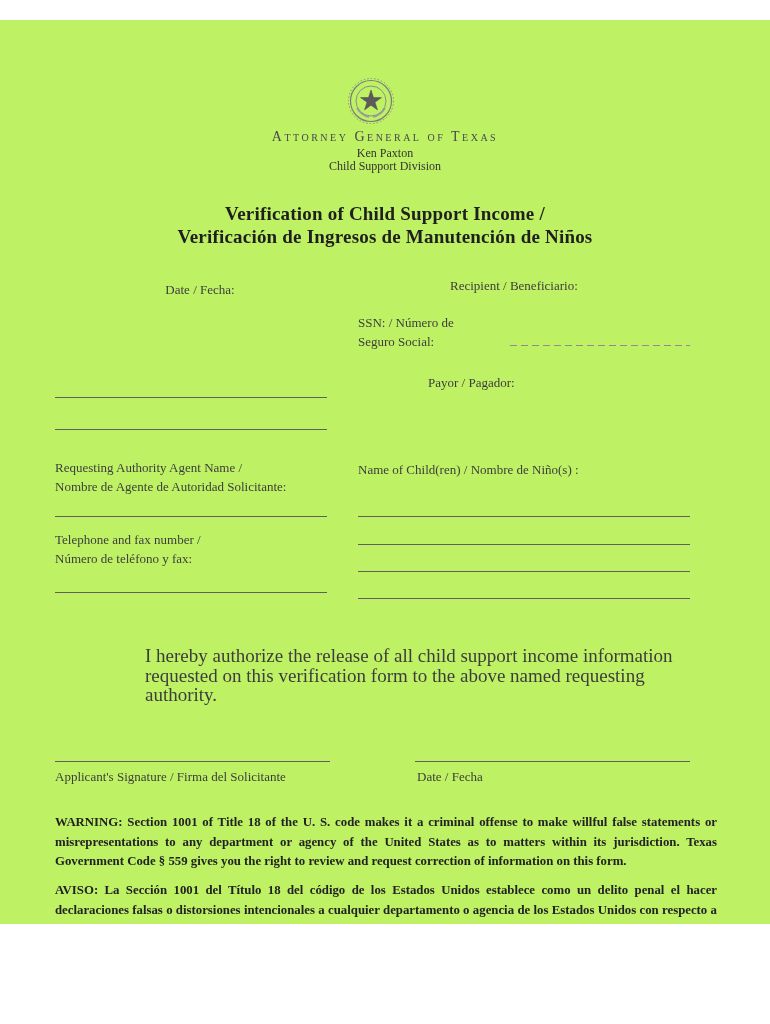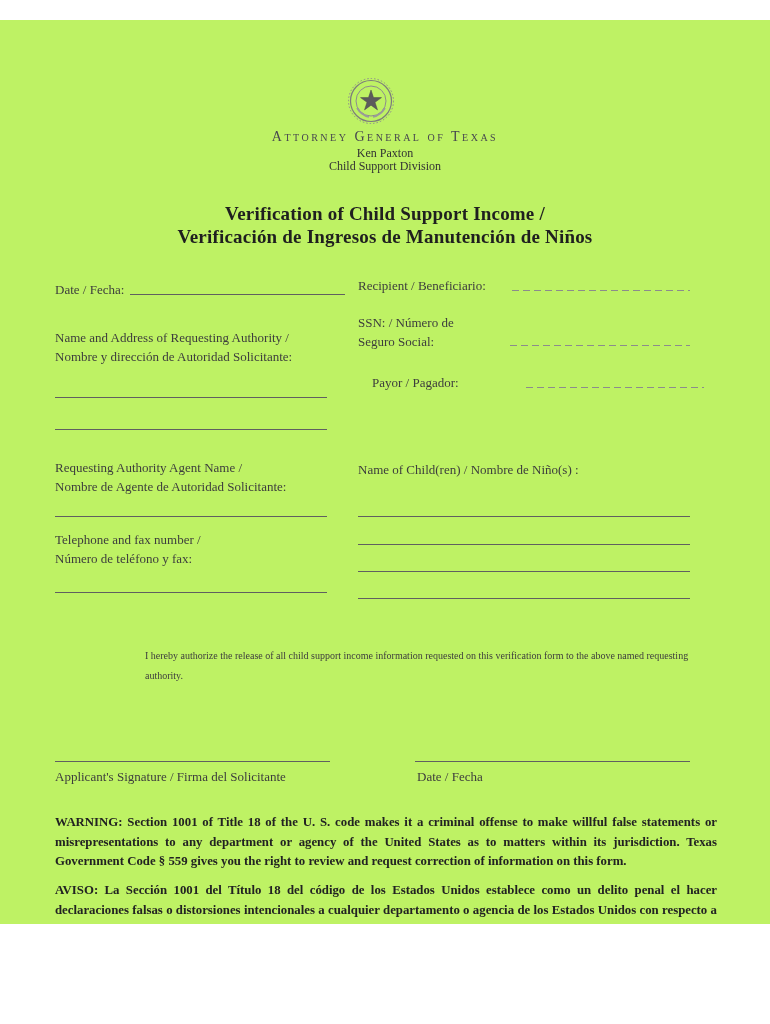--- a/index.html
+++ b/index.html
@@ -5,26 +5,26 @@
   * { margin:0; padding:0; box-sizing:border-box; }
   html,body { background:#ffffff; }
   body { font-family:"Liberation Serif", serif; }
   .page { position:relative; width:770px; height:904px; background:#bef264; overflow:hidden;margin-top:20px; }
   .abs { position:absolute; }
   .center { left:0; width:770px; text-align:center; }
   .agency { font-variant:small-caps; letter-spacing:2.5px; font-size:14px; color:#47474f; }
   .sans { font-family:Liberation Serif, serif; font-size:12px; color:#333333; line-height:14px; }
   .title { font-weight:bold; font-size:19px; color:#1f1f1f; line-height:23px; letter-spacing:0.2px; }
   .label { font-size:13px; color:#3d3d3d; line-height:19px; }
-  .row { display:flex; align-items:flex-end; }
+  .row { display:flex; align-items:center;flex-direction:column; }
   .solid { height:1px; background:#606060; }
   .dashed { height:1px; background:repeating-linear-gradient(to right,#8c8c8c 0 7px,transparent 7px 11px); }
   .row .grow { flex:1 1 auto; margin:0 0 4px 6px; }
   .fixed-label { width:148px; flex:0 0 148px; }
-  .auth { font-size:10px; color:#3d3d3d; line-height:19.5px; }
+  .auth { font-size:19px; color:#3d3d3d; line-height:19.5px; }
   .bold-note { font-weight:bold; font-size:12.8px; color:#222222; line-height:19.5px; text-align:justify; }
   .footer-note { font-size:11.5px; color:#3d3d3d; line-height:15px; }
   .scanbar { background:linear-gradient(to bottom,#a9adb0,#e2e4e5); }
 </style>
 </head>
 <body>
 
 <div class="page">
 
   <svg class="abs" style="left:347px; top:56px;" width="48" height="50" viewBox="0 0 48 50">
@@ -53,28 +53,24 @@
     <span class="label fixed-label">Recipient / Beneficiario:</span>
     <span class="dashed grow"></span>
   </div>
 
   <div class="abs label" style="left:358px; top:293px;">
     <div>SSN: / Número de</div>
     <div>Seguro Social:</div>
   </div>
   <div class="abs dashed" style="left:510px; top:325px; width:180px;"></div>
 
-  <div class="abs label" style="left:55px; top:308px;">
-    <div>Name and Address of Requesting Authority /</div>
-    <div>Nombre y dirección de Autoridad Solicitante:</div>
-  </div>
   <div class="abs solid" style="left:55px; top:377px; width:272px;"></div>
   <div class="abs solid" style="left:55px; top:409px; width:272px;"></div>
 
-  <div class="abs row" style="left:372px; top:353px; width:332px;">
+  <div class="abs row" style="left:336px; top:353px; width:332px;">
     <span class="label fixed-label">Payor / Pagador:</span>
     <span class="dashed grow"></span>
   </div>
 
   <div class="abs label" style="left:55px; top:438px;">
     <div>Requesting Authority Agent Name /</div>
     <div>Nombre de Agente de Autoridad Solicitante:</div>
   </div>
   <div class="abs solid" style="left:55px; top:496px; width:272px;"></div>
 

